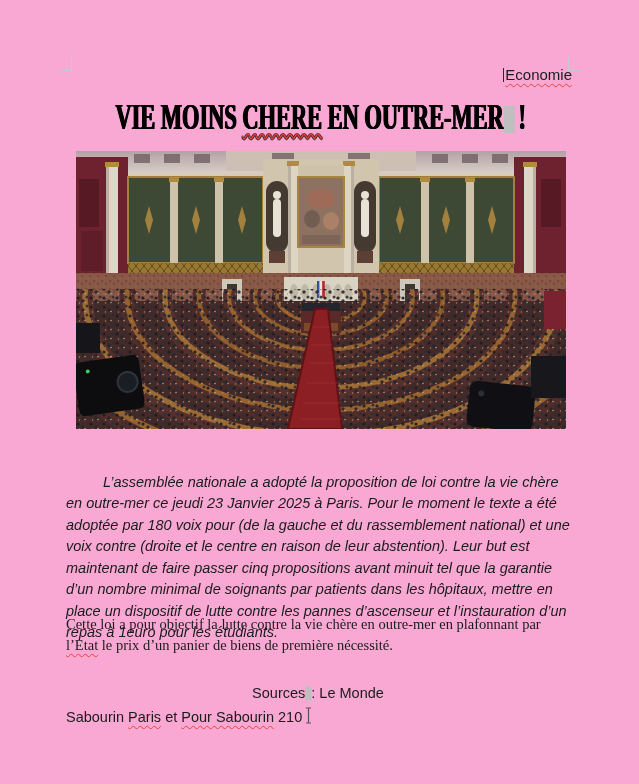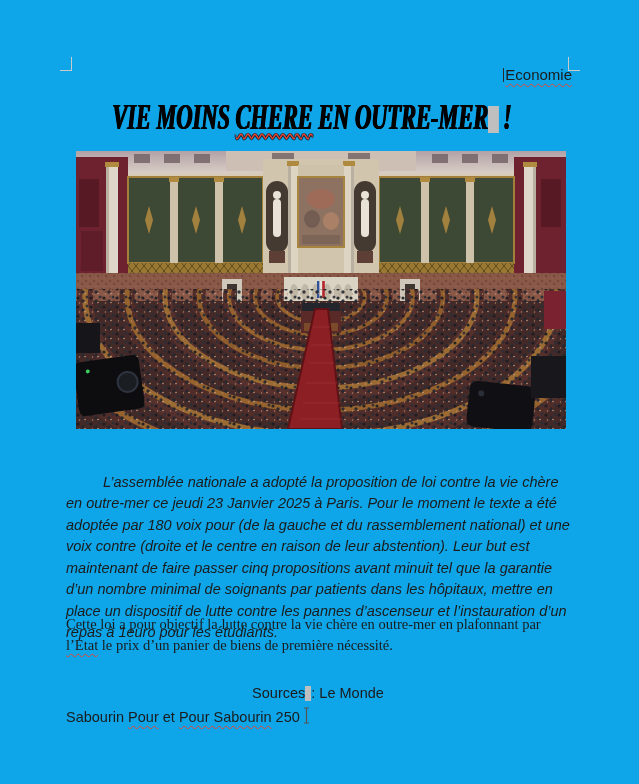--- a/index.html
+++ b/index.html
@@ -1,31 +1,31 @@
 <!DOCTYPE html>
 <html><head>
 <meta charset="utf-8">
 <style>
   html,body{margin:0;padding:0;}
   body{width:639px;height:784px;background:#ffffff;font-family:"Liberation Sans",sans-serif;color:#1b1b1b;position:relative;overflow:hidden;}
-  .page{position:absolute;inset:0;background:#0ea5e9;}
+  .page{position:absolute;inset:0;background:#f9a8d4;}
 
   
   .crop{position:absolute;width:11px;height:13px;}
   .crop.tl{left:60px;top:57px;border-right:1px solid #c9c9c9;border-bottom:1px solid #c9c9c9;}
   .crop.tr{left:568px;top:57px;border-left:1px solid #c9c9c9;border-bottom:1px solid #c9c9c9;}
 
   
   .header-line{position:absolute;top:66px;left:0;width:572px;text-align:right;font-size:15px;line-height:18px;white-space:nowrap;}
   .caret{display:inline-block;width:1px;height:14px;background:#2a2a2a;vertical-align:-2px;margin-right:1px;}
 
   .misspell{text-decoration-line:underline;text-decoration-style:wavy;text-decoration-color:#e0483a;text-decoration-thickness:1px;text-underline-offset:3px;text-decoration-skip-ink:none;}
 
   
-  .title-wrap{position:absolute;top:100px;left:0;width:570px;text-align:center;font-style:italic;}
+  .title-wrap{position:absolute;top:100px;left:0;width:570px;text-align:center;}
   .title-inner{display:inline-block;white-space:nowrap;font-family:"Liberation Serif",serif;font-weight:700;font-size:35px;line-height:36px;color:#000;transform:scaleX(0.64);transform-origin:50% 50%;text-shadow:0.9px 0 0 #000,-0.9px 0 0 #000,0 0.4px 0 #000;}
   .title-inner .misspell{text-decoration-thickness:2px;text-underline-offset:4px;}
   .hl-space{display:inline-block;background:#bfbfbf;}
   .hl-space.title{width:17px;height:27px;vertical-align:-4px;text-shadow:none;}
   .excl{margin-left:6px;}
 
   
   .photo{position:absolute;left:76px;top:151px;width:490px;height:278px;}
   .photo svg{display:block;}
 
@@ -234,17 +234,17 @@
       <rect x="455" y="205" width="35" height="42" fill="#17171c"></rect>
     </svg>
   </div>
 
   <p class="bodytext p1">L’assemblée nationale a adopté la proposition de loi contre la vie chère en outre-mer ce jeudi 23 Janvier 2025 à Paris. Pour le moment le texte a été adoptée par 180 voix pour (de la gauche et du rassemblement national) et une voix contre (droite et le centre en raison de leur abstention). Leur but est maintenant de faire passer cinq propositions avant minuit tel que la garantie d’un nombre minimal de soignants par patients dans les hôpitaux, mettre en place un dispositif de lutte contre les pannes d’ascenseur et l’instauration d’un repas à 1euro pour les étudiants.</p>
 
   <p class="bodytext p2"><span>Cette loi a pour objectif la lutte contre la vie chère en outre-mer en plafonnant par </span><span class="misspell">l’Etat</span><span> le prix d’un panier de biens de première nécessité.</span></p>
 
   <p class="bodytext sources"><span>Sources</span><span class="hl-space src"> </span><span>: Le Monde</span></p>
 
-  <p class="bodytext byline"><span>Sabourin </span><span class="misspell">Pour</span><span> et </span><span class="misspell">Pour Sabourin</span><span> 250</span><svg class="ibeam" width="9" height="17" viewBox="0 0 9 17">
+  <p class="bodytext byline"><span>Sabourin </span><span class="misspell">Paris</span><span> et </span><span class="misspell">Pour Sabourin</span><span> 210</span><svg class="ibeam" width="9" height="17" viewBox="0 0 9 17">
         <path d="M2 1 H7 M4.5 1 V16 M2 16 H7" stroke="#555" stroke-width="1.2" fill="none"></path>
       </svg></p>
 
 </div>
 
 </body></html>

